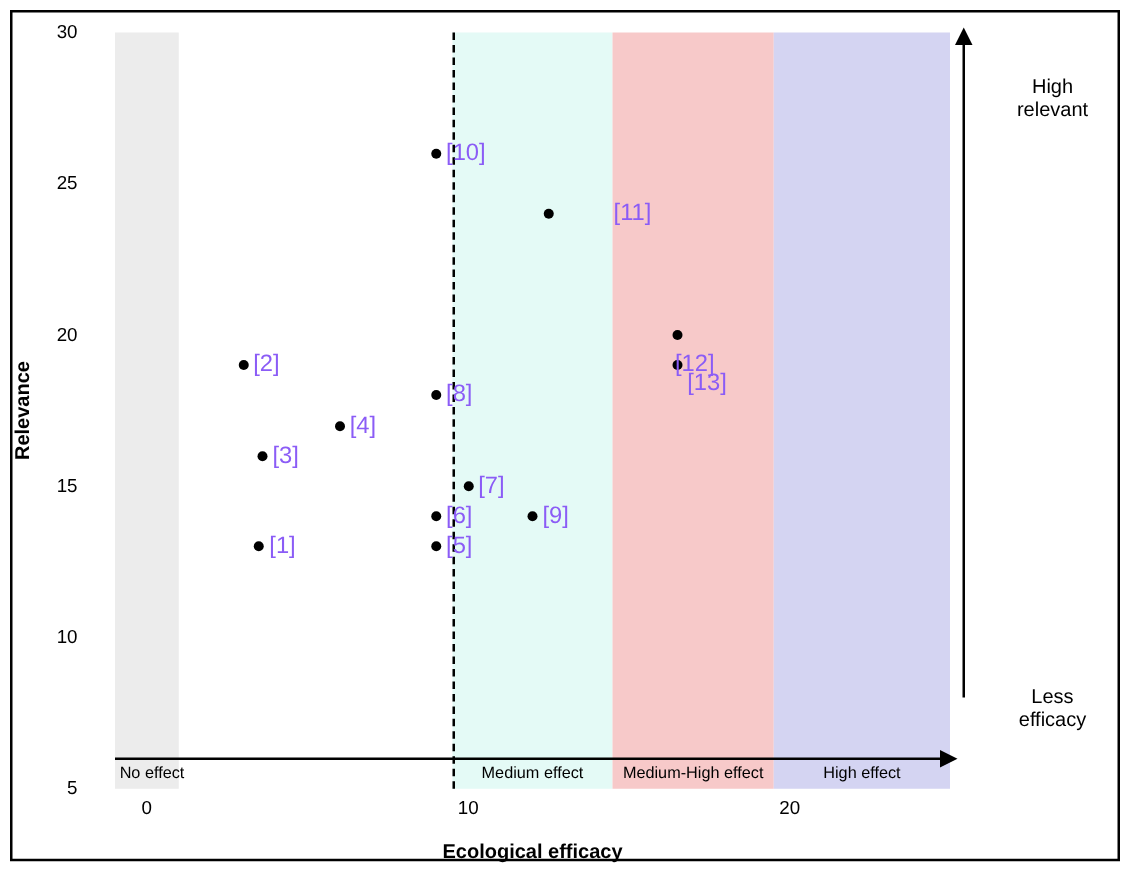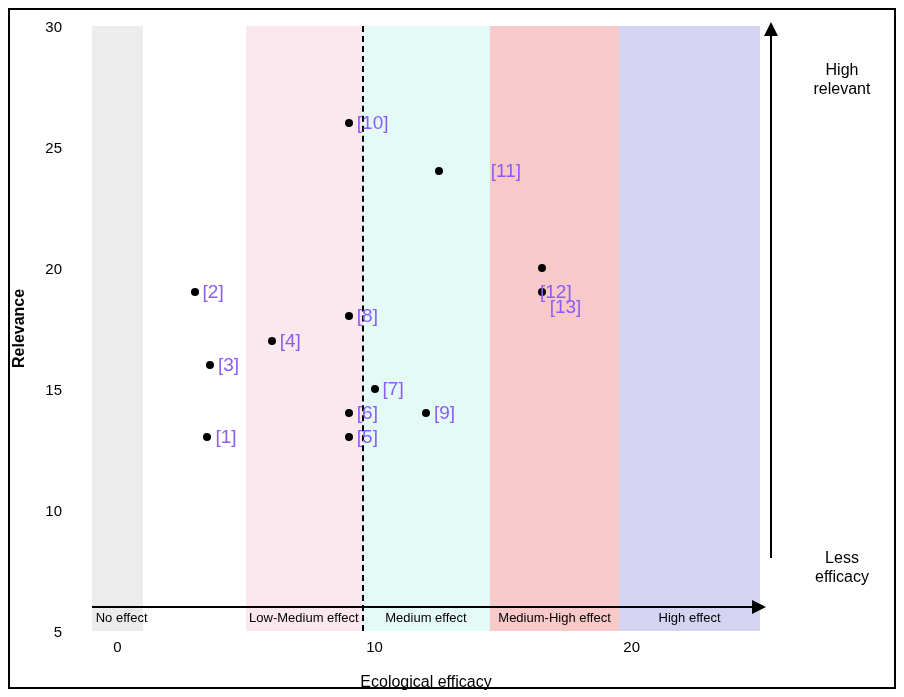--- a/index.html
+++ b/index.html
@@ -49,21 +49,21 @@
   .band-label.left {
     text-align: left;
     padding-left: 4px;
   }
   .axis-title-x {
     position: absolute;
     left: 66px;
     width: 720px;
     text-align: center;
     bottom: 6px;
-    font-weight: normal;
+    font-weight: bold;
     font-size: 16px;
   }
   .axis-title-y {
     position: absolute;
     left: 10px;
     top: 26px;
     height: 605px;
     width: 20px;
     writing-mode: vertical-rl;
     transform: rotate(180deg);
@@ -144,23 +144,20 @@
 
 <div class="chart-container">
   <div class="frame"></div>
 
   <div class="axis-title-y">Relevance</div>
   <div class="axis-title-x">Ecological efficacy</div>
 
   <div class="plot-area" id="plot-area">
       <div class="band" style="left: 25.7143px; width: 51.4286px; background: rgb(236, 236, 236);">
         <div class="band-label left">No effect</div>
-      </div>
-      <div class="band" style="left: 180px; width: 115.714px; background: rgb(251, 232, 239);">
-        <div class="band-label">Low-Medium effect</div>
       </div>
       <div class="band" style="left: 295.714px; width: 128.571px; background: rgb(228, 250, 246);">
         <div class="band-label">Medium effect</div>
       </div>
       <div class="band" style="left: 424.286px; width: 128.571px; background: rgb(247, 201, 201);">
         <div class="band-label">Medium-High effect</div>
       </div>
       <div class="band" style="left: 552.857px; width: 141.429px; background: rgb(212, 212, 242);">
         <div class="band-label">High effect</div>
       </div>

